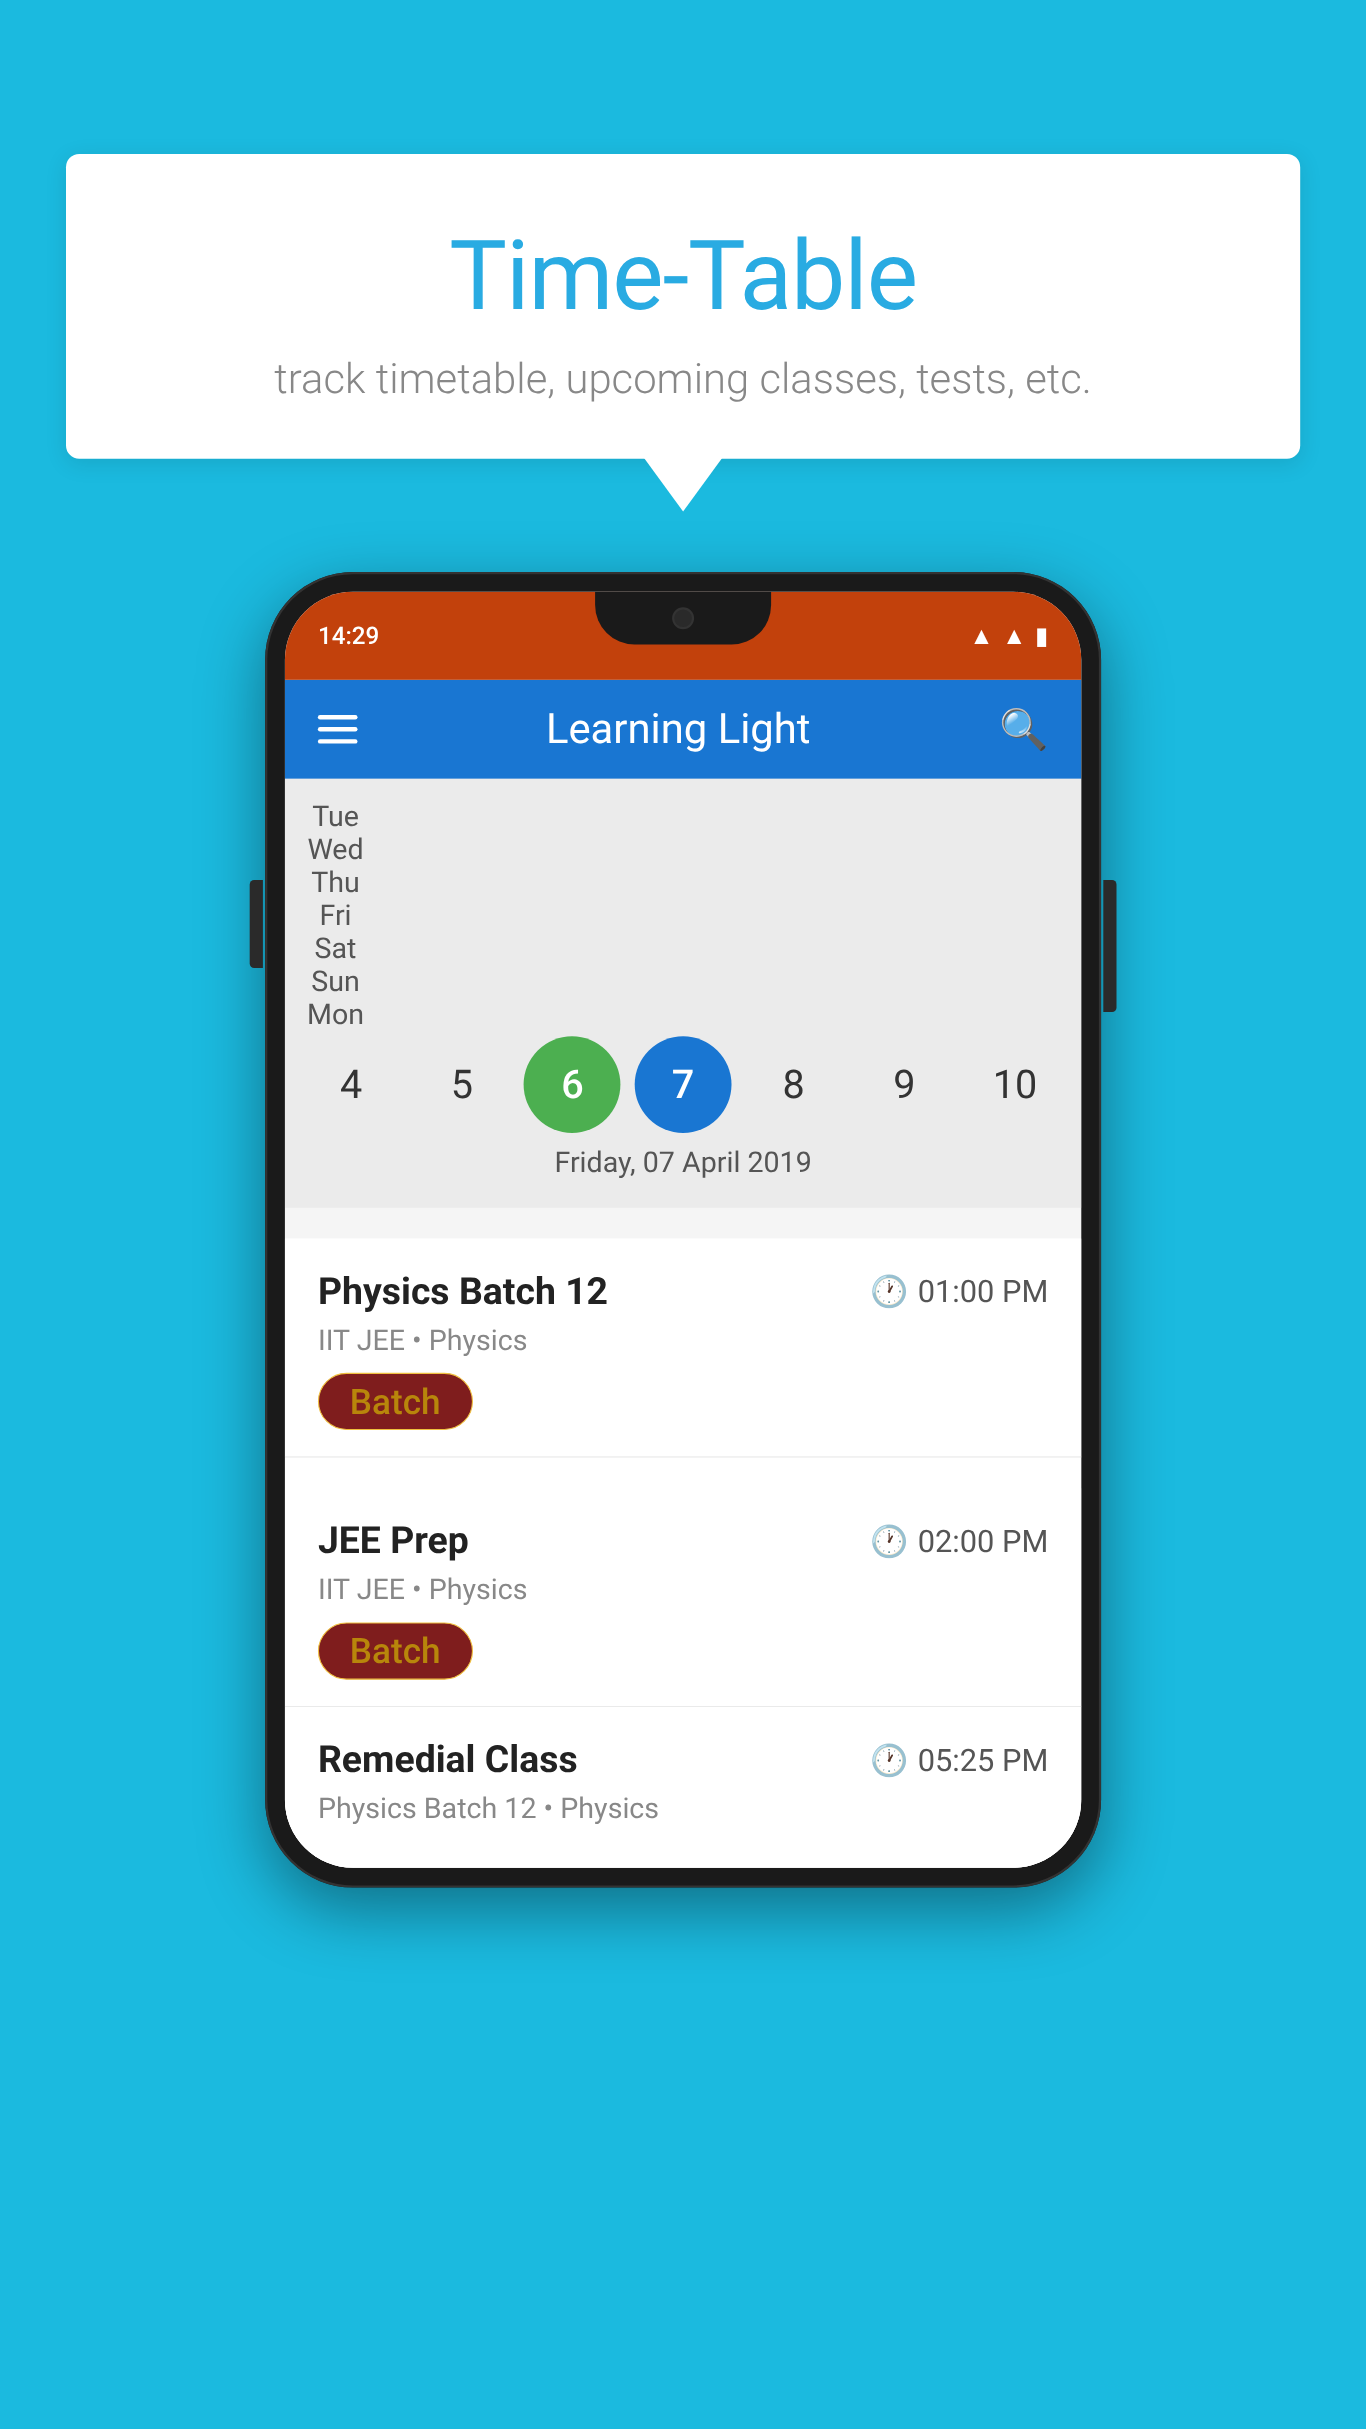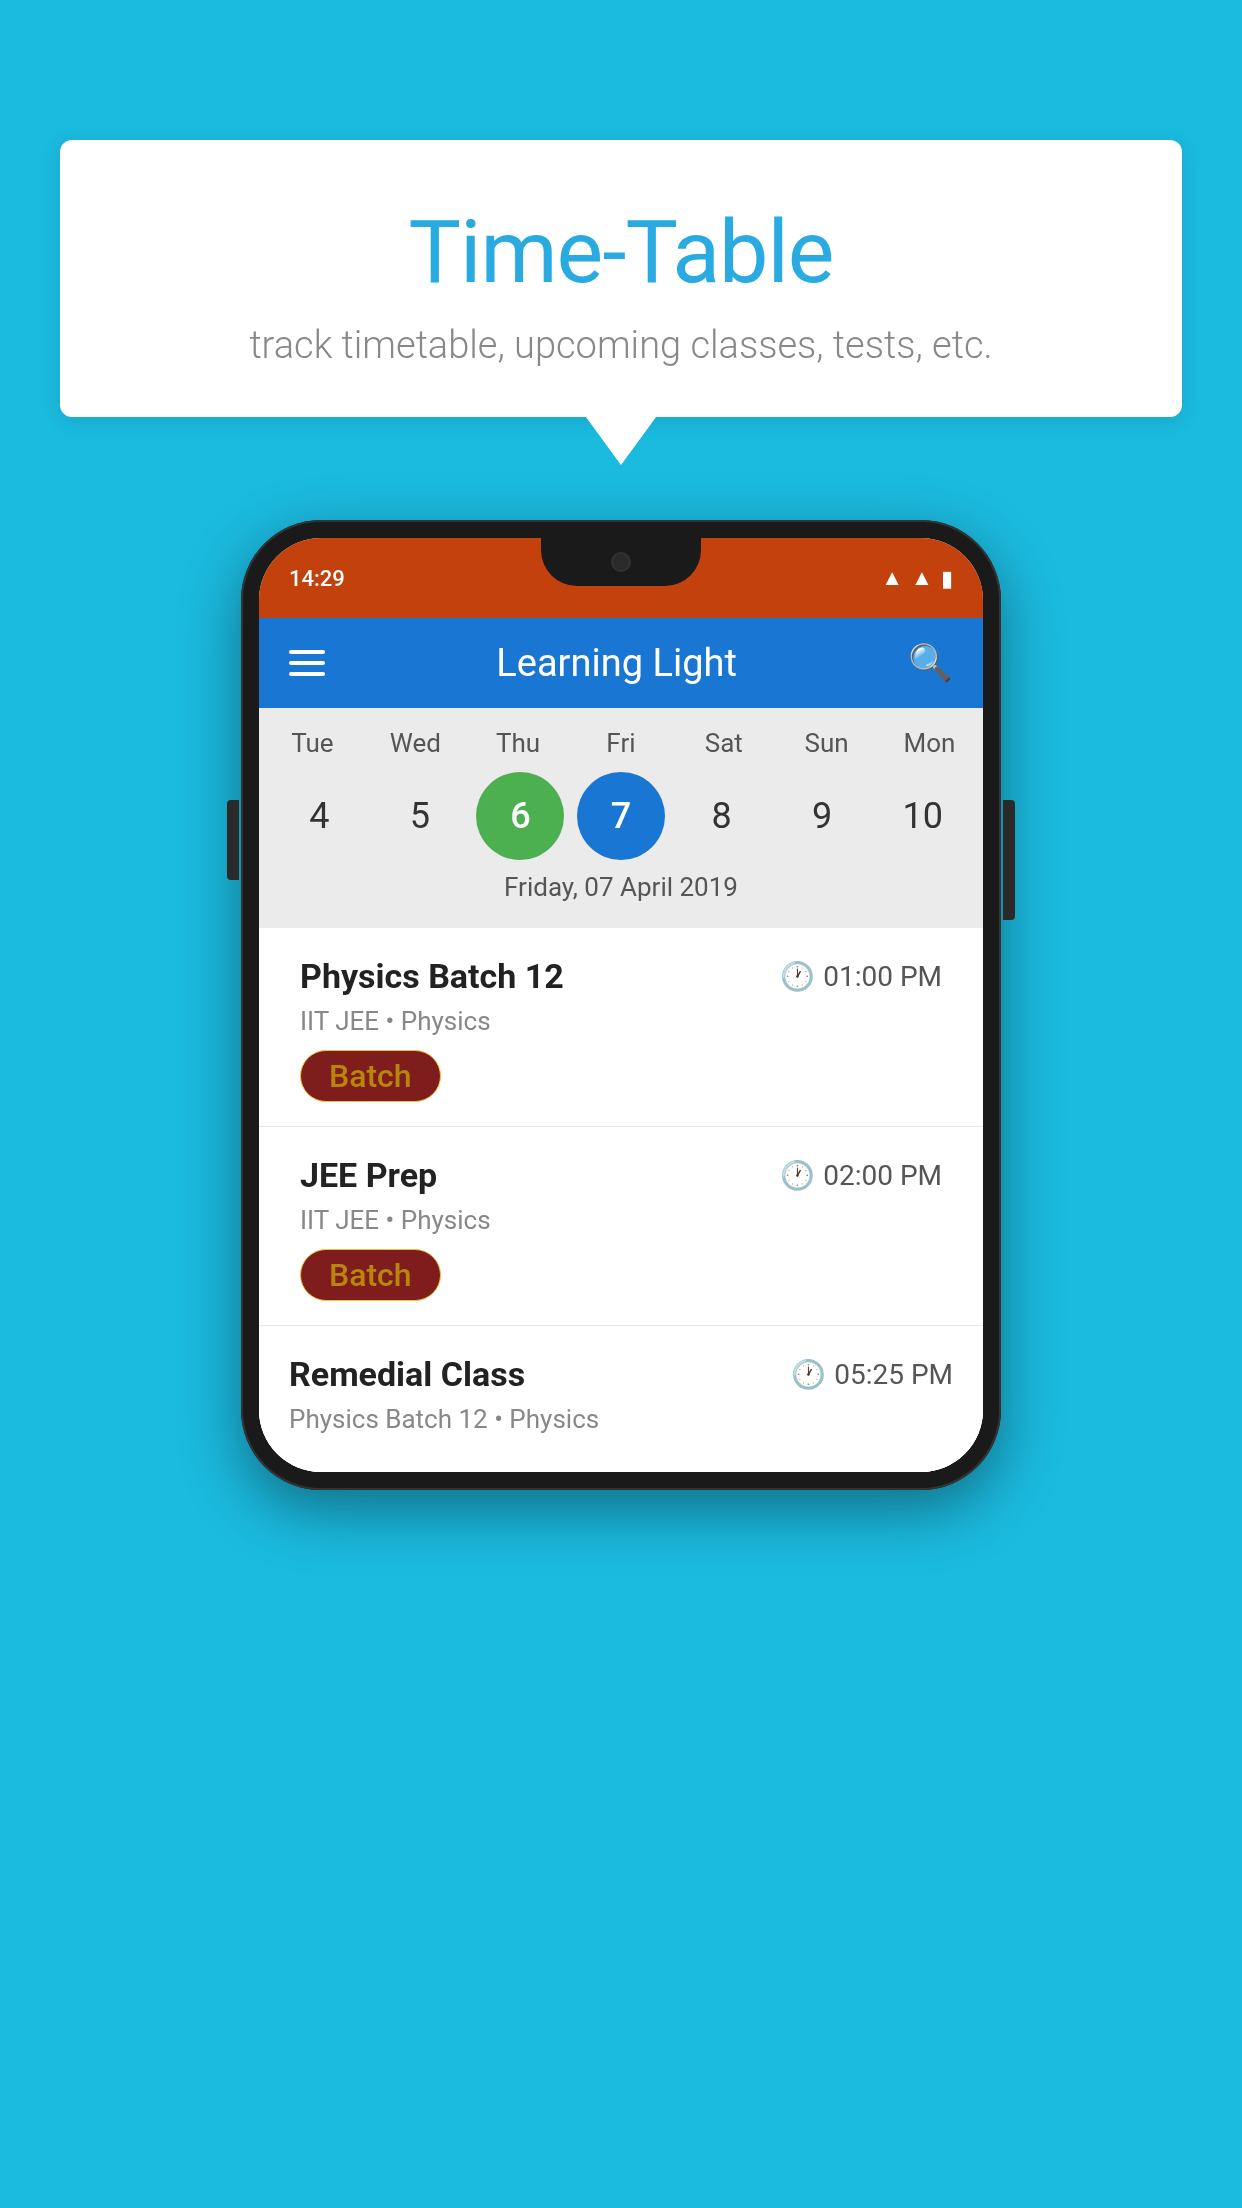--- a/index.html
+++ b/index.html
@@ -195,21 +195,22 @@
     
     .calendar-strip {
       background: #ebebeb;
       padding: 20px 0 10px;
     }
 
     .day-headers {
       display: flex;
       justify-content: space-around;
       padding: 0 2px;
-      margin-bottom: 14px;
+      margin-bottom: 4px;
+      flex-direction: column;
     }
 
     .day-header {
       font-size: 26px;
       color: #555;
       width: 88px;
       text-align: center;
     }
 
     .day-numbers {
@@ -251,22 +252,23 @@
       border-top: none;
     }
 
     
     .schedule-list {
       background: white;
     }
 
     .schedule-item {
       background: white;
-      padding: 28px 41px 24px;
+      padding: 28px 30px 24px;
       border-bottom: 1px solid #e8e8e8;
+      margin-top: 28px;
     }
 
     .schedule-item-header {
       display: flex;
       justify-content: space-between;
       align-items: center;
       margin-bottom: 10px;
     }
 
     .schedule-title {

